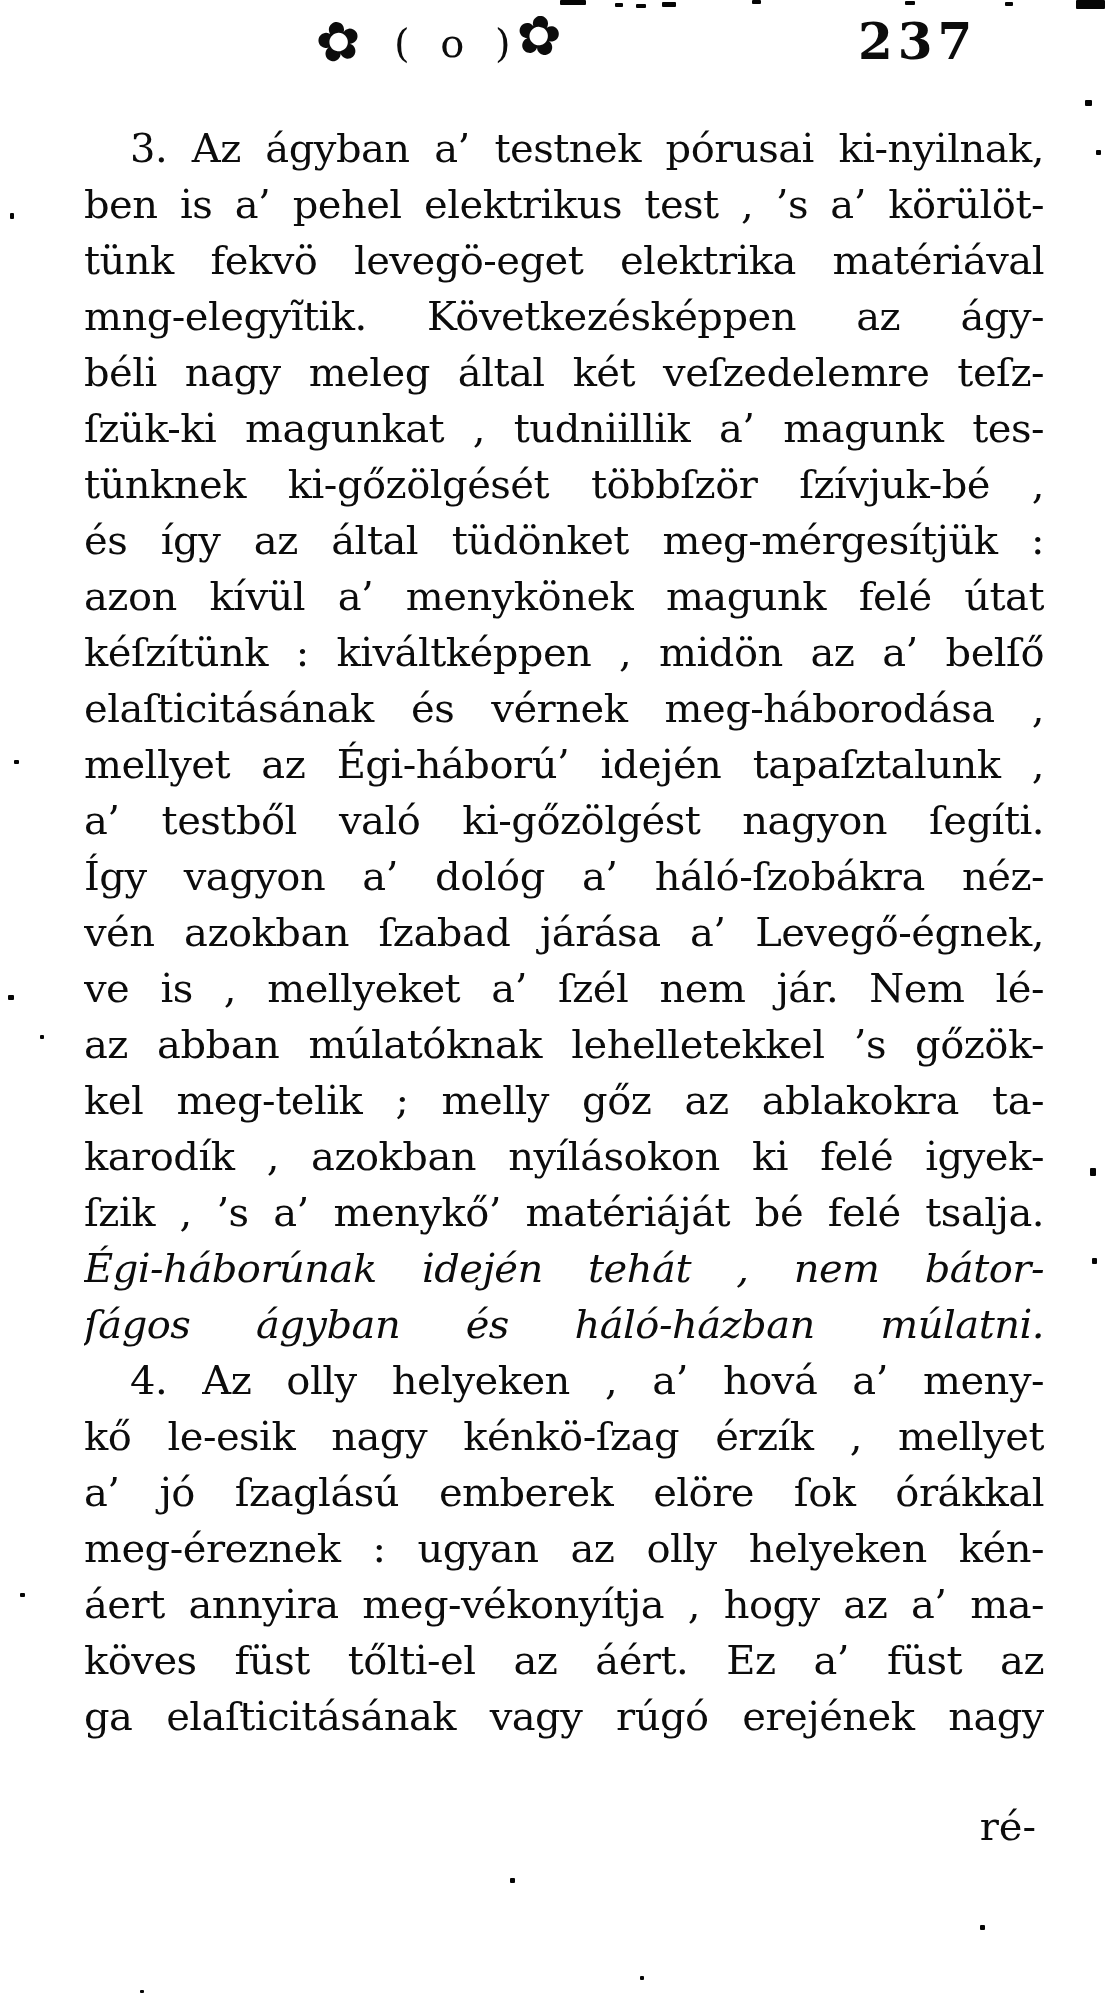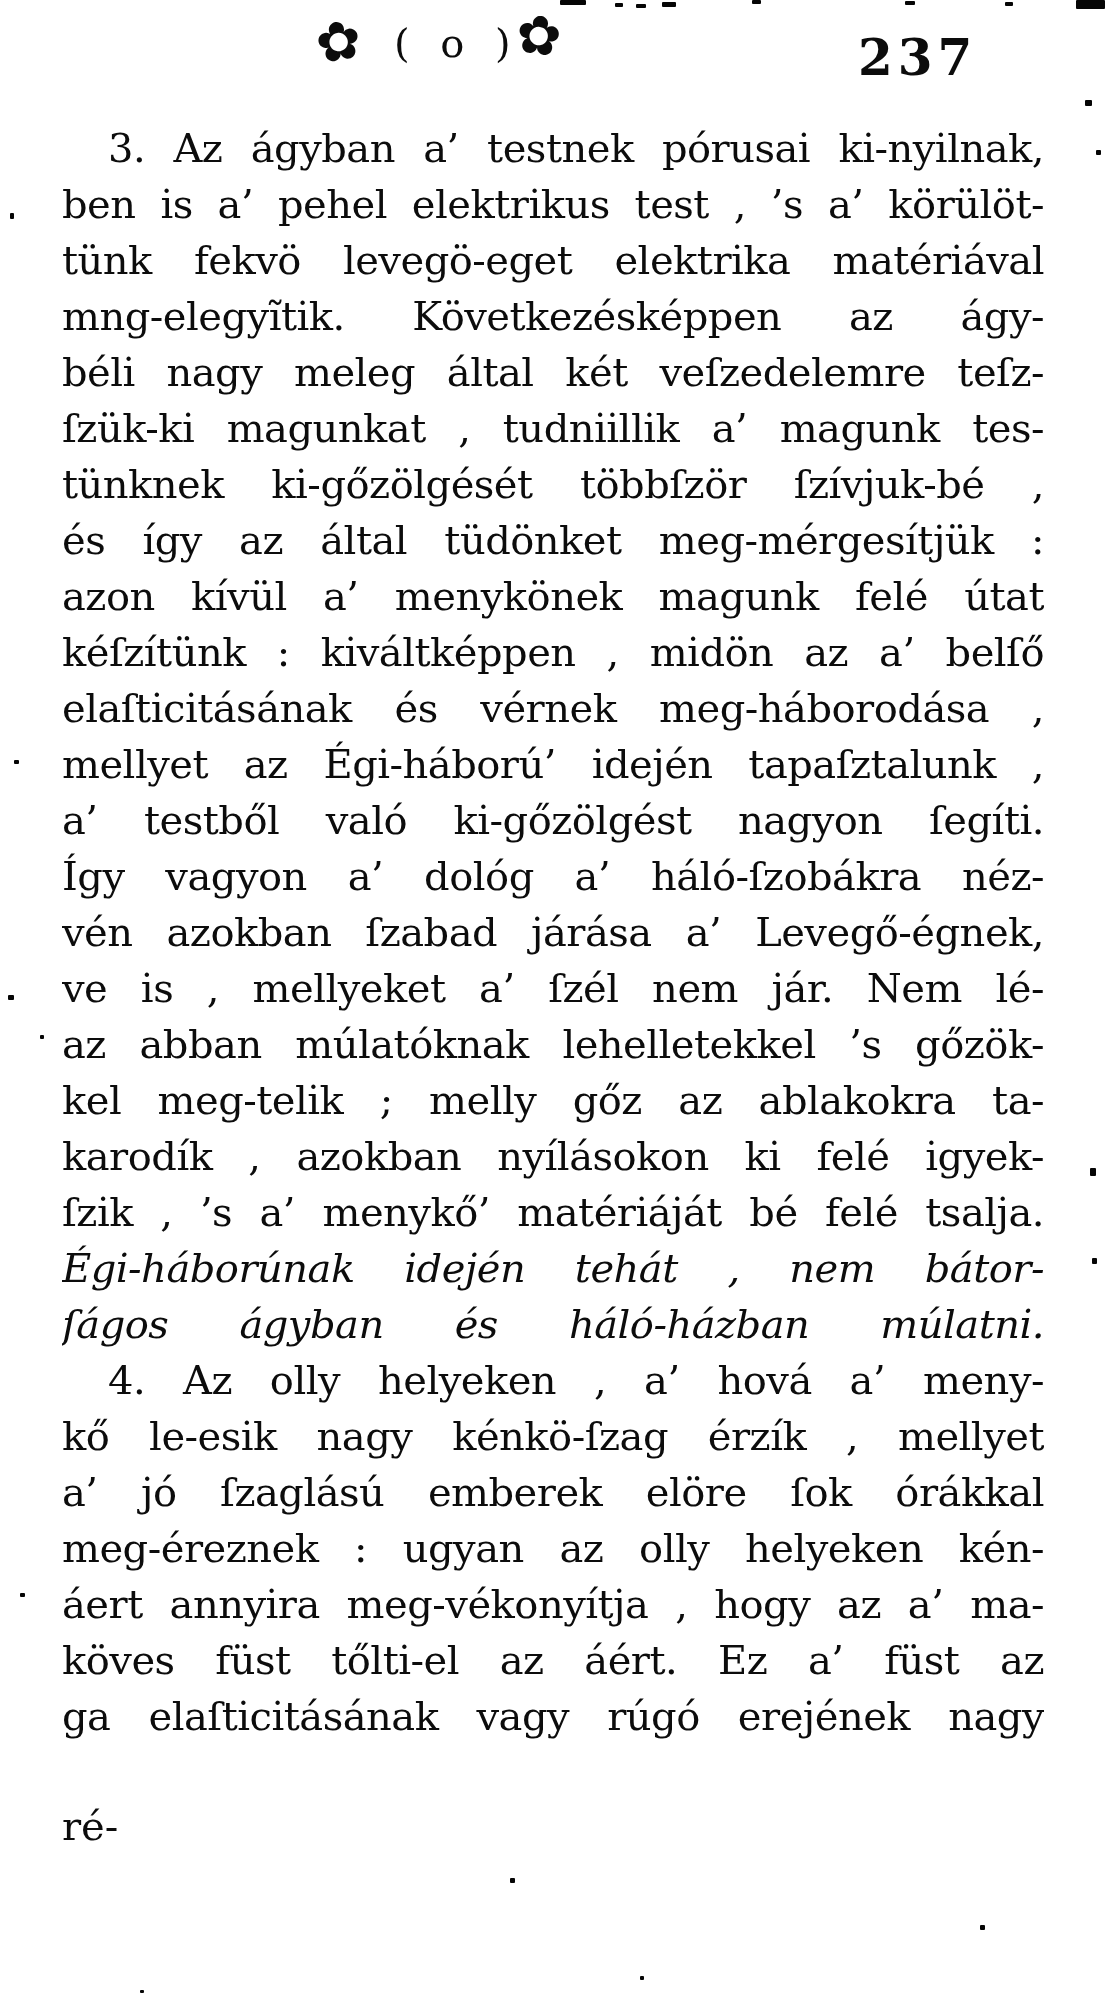--- a/index.html
+++ b/index.html
@@ -10,37 +10,37 @@
   }
   
   .orn { position:absolute; font-family:"DejaVu Sans", sans-serif; color:#0c0c0c; }
   .orn-left  { left:316px; top:10px; font-size:54px; transform:rotate(-10deg); }
   .orn-right { left:516px; top:4px;  font-size:54px; transform:rotate(8deg); }
   .centermark {
     position:absolute; left:394px; top:20px;
     font-size:40px; letter-spacing:9px; white-space:nowrap;
   }
   .pagenum {
-    position:absolute; left:858px; top:28px;
+    position:absolute; left:858px; top:12px;
     font-size:50px; font-weight:bold; letter-spacing:5px;
   }
   
   .textblock { position:absolute; left:62px; top:120px; width:982px; }
   .line {
     height:56px; line-height:56px; font-size:40px;
     letter-spacing:-0.5px; overflow:hidden;
-    text-align:justify; text-align-last:justify;
+    text-align:justify; text-align-last:justify;margin-left:22px;
   }
   .line.indent { text-indent:46px; }
   .line.italic { font-style:italic; }
   .line .it { }
   .catchword-row {
     position:absolute; left:62px; top:1798px; width:982px;
     box-sizing:border-box; padding-right:8px;
-    font-size:40px; line-height:56px;
+    text-align:right; font-size:40px; line-height:56px;
   }
   
   .speck { position:absolute; background:#050505; border-radius:1px; }
 </style>
 </head>
 <body>
 
 <div class="page">
 
   <header>

